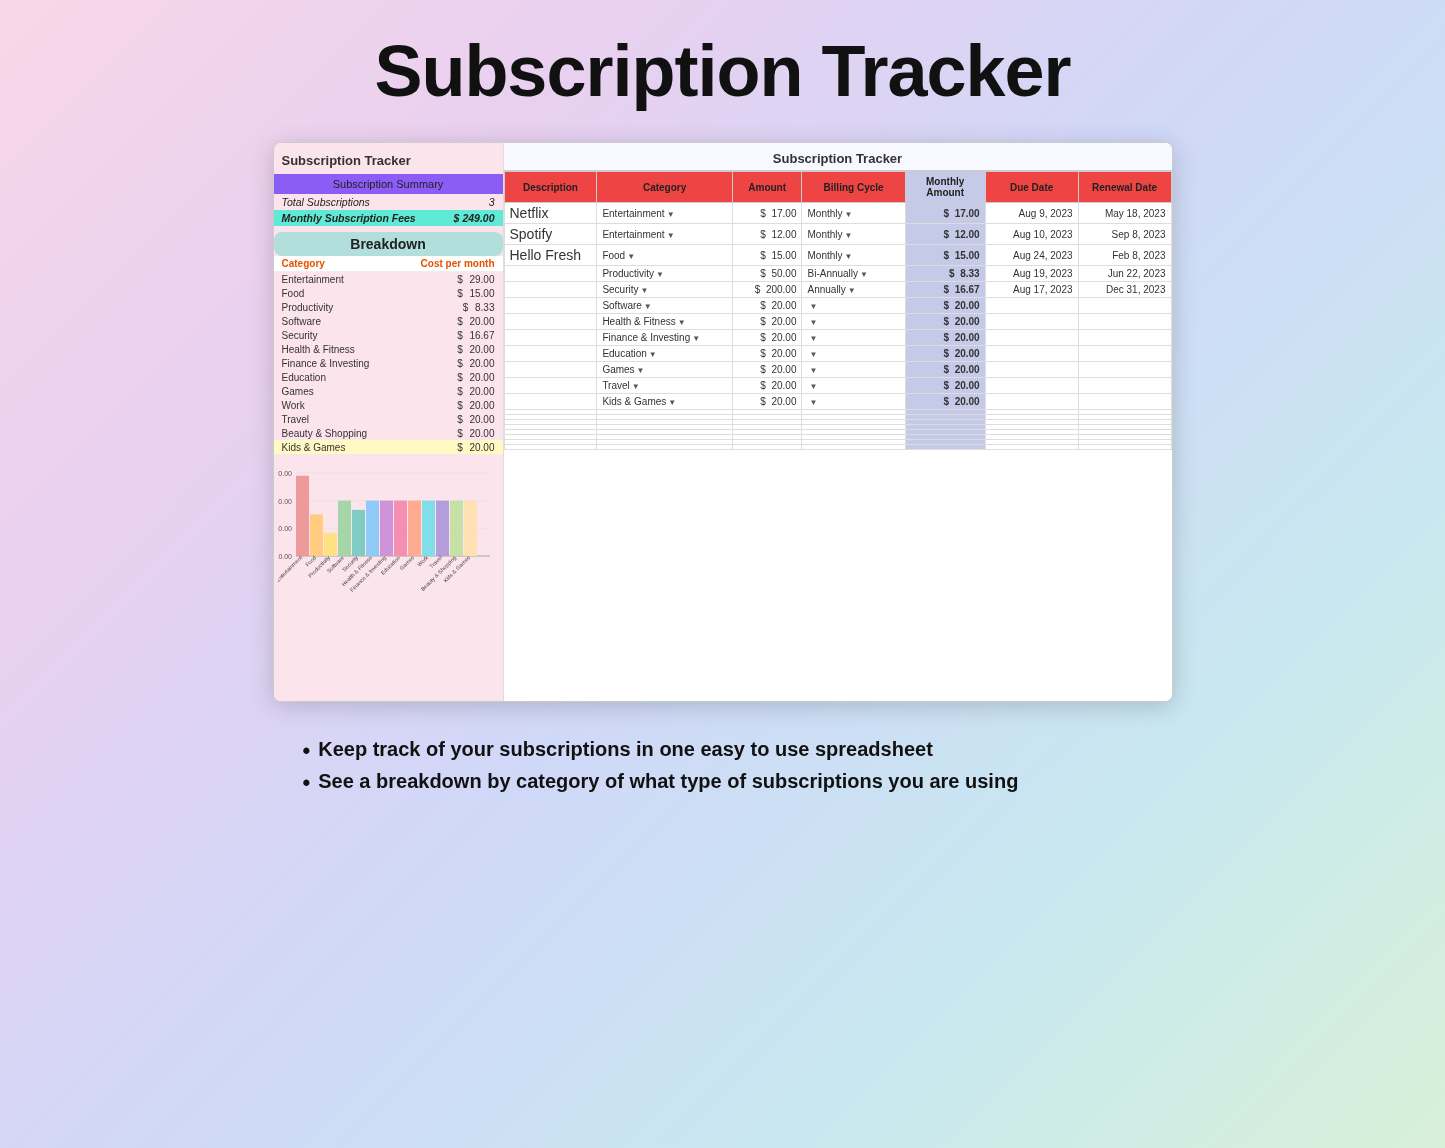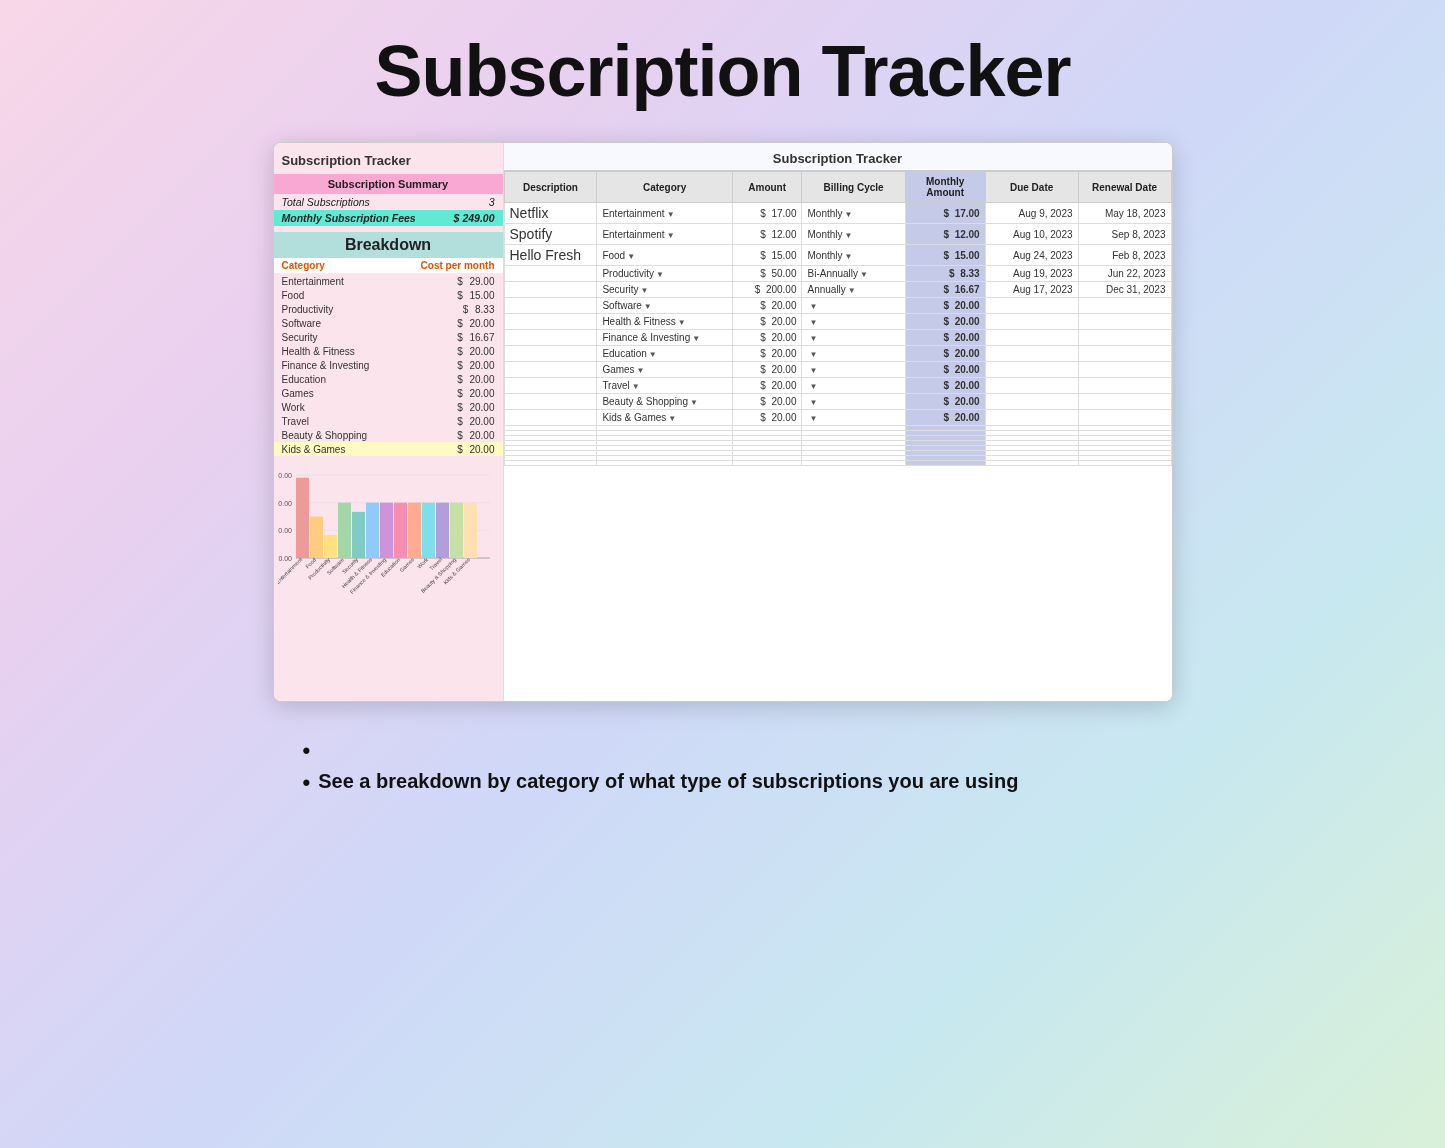--- a/index.html
+++ b/index.html
@@ -43,47 +43,48 @@
       background: #fce4ec;
       font-weight: bold;
       font-size: 13px;
       padding: 10px 8px 6px 8px;
       color: #333;
     }
     .summary-section {
       margin: 0;
     }
     .summary-header {
-      background: #f9a8d4;
-      font-weight: bold;
+      background: #8b5cf6;
+      font-weight: normal;
       font-size: 11px;
       text-align: center;
       padding: 4px 4px;
       color: #222;
     }
     .summary-row {
       display: flex;
       justify-content: space-between;
       padding: 2px 8px;
       font-size: 10.5px;
       color: #222;
       font-style: italic;
     }
     .summary-row.highlighted {
       background: #5eead4;
       font-weight: bold;
     }
     .breakdown-header {
       background: #b2dfdb;
       font-weight: bold;
-      font-size: 16px;
+      font-size: 14px;
       text-align: center;
       padding: 4px 4px;
       color: #222;
       margin-top: 6px;
+      border-radius: 8px;
     }
     .breakdown-col-headers {
       display: flex;
       justify-content: space-between;
       padding: 2px 8px;
       font-size: 10px;
       color: #e65100;
       font-weight: bold;
       background: #fff;
       border-bottom: 1px solid #eee;
@@ -121,21 +122,21 @@
       color: #333;
       border-bottom: 1px solid #ccc;
       background: #f8f8ff;
     }
     table.main-table {
       width: 100%;
       border-collapse: collapse;
       font-size: 10px;
     }
     table.main-table th {
-      background: #e5e5e5;
+      background: #ef4444;
       font-weight: bold;
       font-size: 10px;
       color: #222;
       padding: 4px 6px;
       border: 1px solid #ccc;
       text-align: center;
       vertical-align: middle;
     }
     table.main-table td {
       border: 1px solid #ddd;
@@ -483,33 +484,20 @@
       <td class="col-billing">
         <span></span><span class="dropdown-arrow">▼</span>
       </td>
       <td class="monthly col-monthly th-monthly">$ &nbsp;20.00</td>
       <td class="date col-due"></td>
       <td class="date col-renewal"></td>
     </tr>
           <tr>
       <td class="desc col-desc"></td>
       <td class="col-category">
-        <span>Beauty &amp; Shopping</span><span class="dropdown-arrow">▼</span>
-      </td>
-      <td class="amount col-amount">$ &nbsp;20.00</td>
-      <td class="col-billing">
-        <span></span><span class="dropdown-arrow">▼</span>
-      </td>
-      <td class="monthly col-monthly th-monthly">$ &nbsp;20.00</td>
-      <td class="date col-due"></td>
-      <td class="date col-renewal"></td>
-    </tr>
-          <tr>
-      <td class="desc col-desc"></td>
-      <td class="col-category">
         <span>Kids &amp; Games</span><span class="dropdown-arrow">▼</span>
       </td>
       <td class="amount col-amount">$ &nbsp;20.00</td>
       <td class="col-billing">
         <span></span><span class="dropdown-arrow">▼</span>
       </td>
       <td class="monthly col-monthly th-monthly">$ &nbsp;20.00</td>
       <td class="date col-due"></td>
       <td class="date col-renewal"></td>
     </tr>
@@ -618,18 +606,19 @@
       <td class="date col-renewal"></td>
     </tr>
         </tbody>
     </table>
   </div>
 </div>
 
 <div class="bullet-section">
   <div class="bullet-item">
     <span class="bullet-dot">•</span>
+    <span>Keep track of your subscriptions in one easy to use spreadsheet</span>
   </div>
   <div class="bullet-item">
     <span class="bullet-dot">•</span>
     <span>See a breakdown by category of what type of subscriptions you are using</span>
   </div>
 </div>
 
 </body></html>

